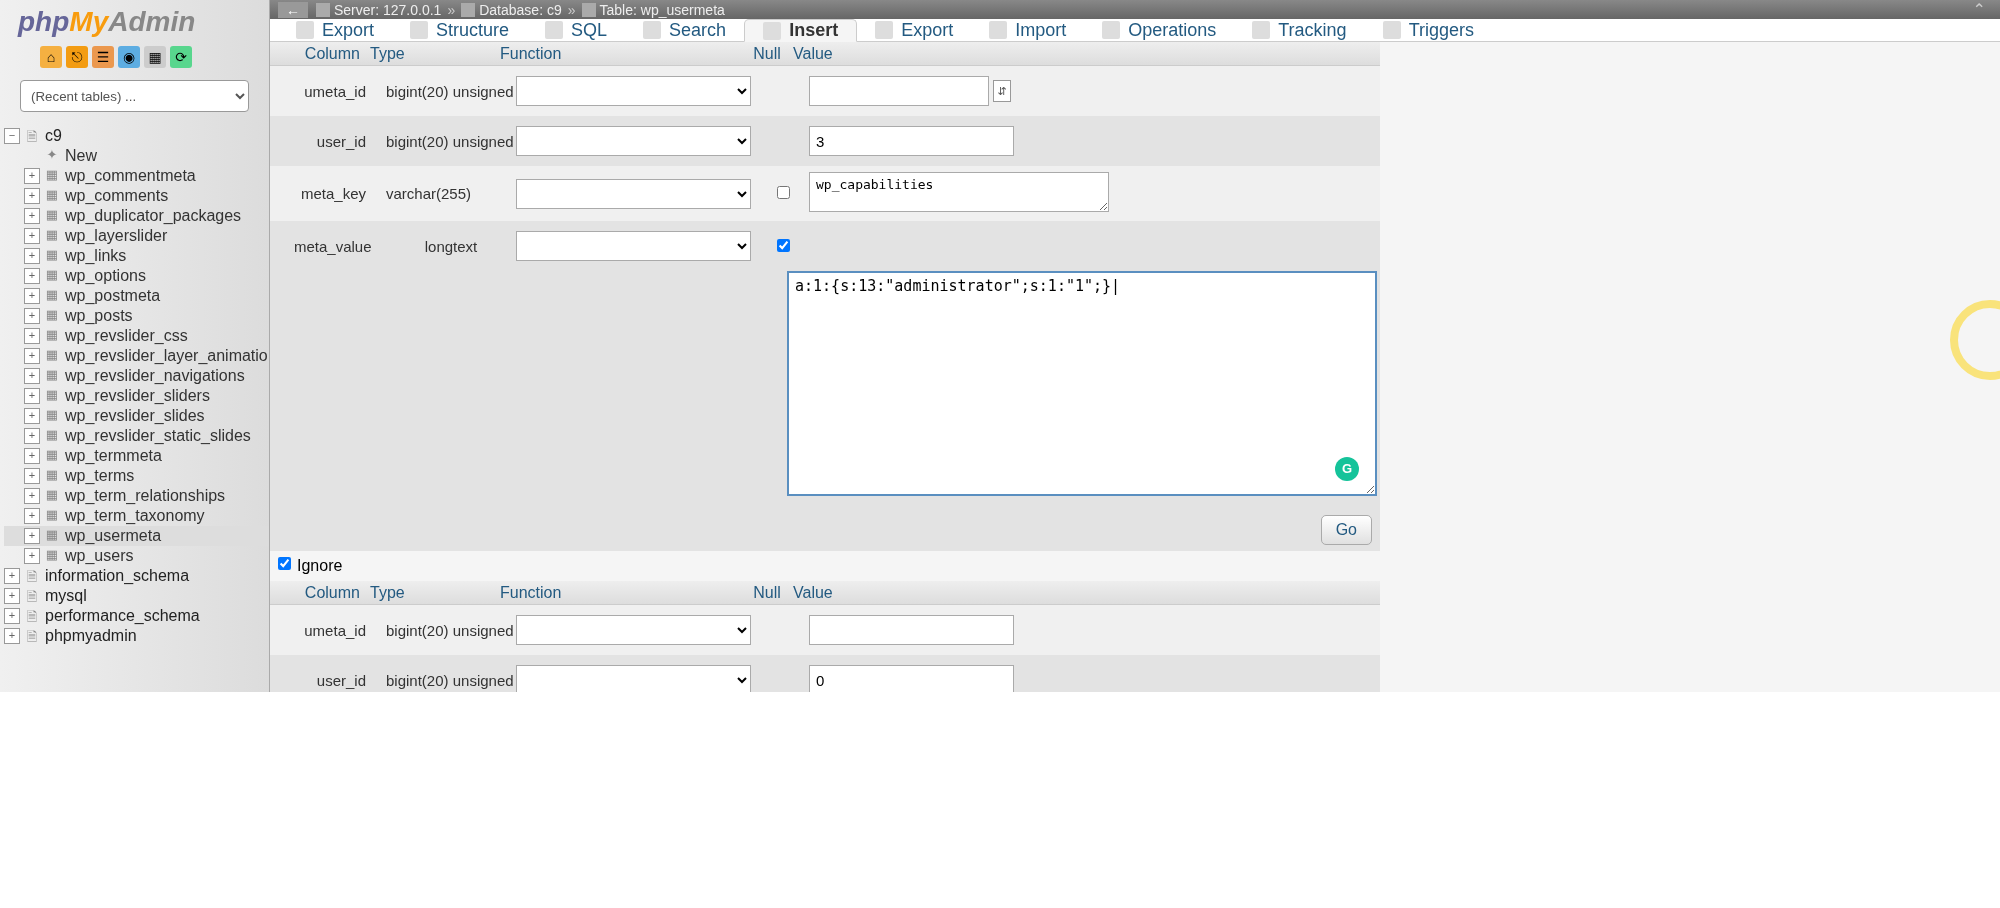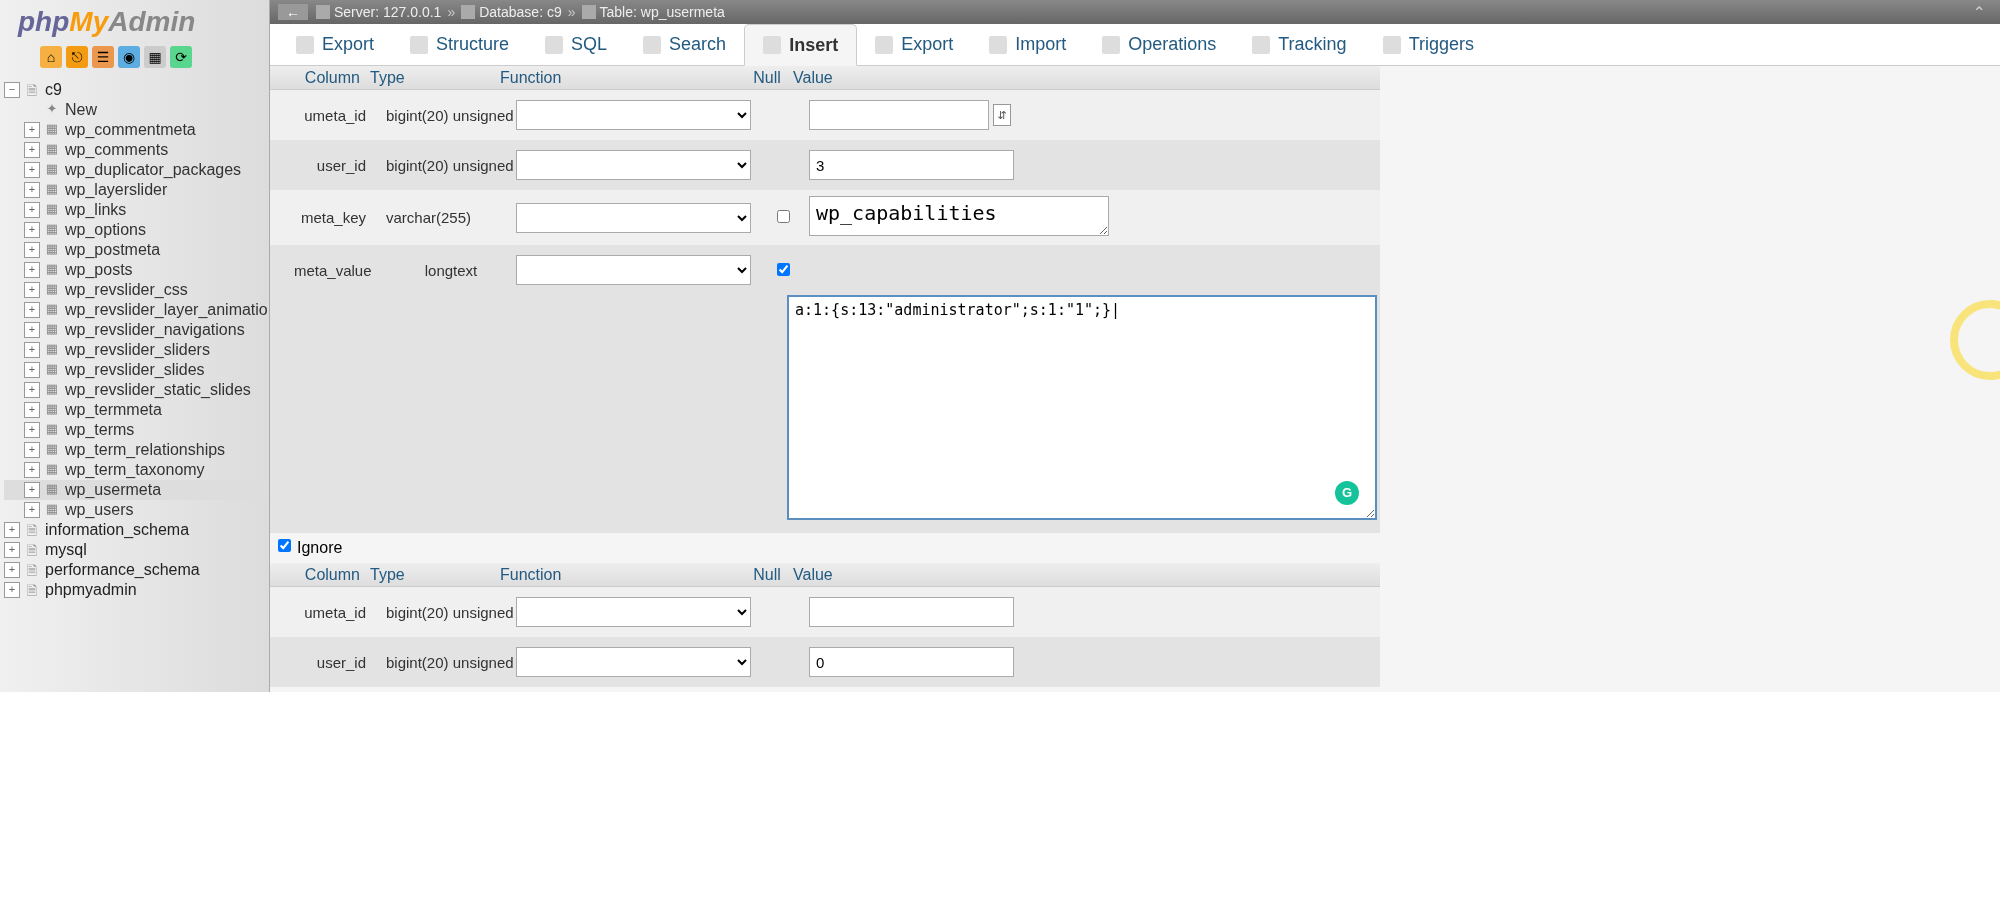--- a/index.html
+++ b/index.html
@@ -59,21 +59,21 @@
 .col-value { flex: 0 0 auto; padding-left: 6px; }
 
 .data-row { padding: 6px 16px; min-height: 50px; align-items: center; }
 .data-row.odd { background: #f0f0f0; }
 .data-row.even { background: #e3e3e3; }
 .data-row .col-column { text-align: right; padding-right: 10px; color: #333; white-space: nowrap; }
 .data-row .col-type { color: #333; white-space: nowrap; }
 .func-select { width: 235px; height: 30px; border: 1px solid #aaa; background: #fff; }
 .val-input { width: 205px; height: 30px; border: 1px solid #aaa; padding: 0 6px; font-size: 15px; background: #fff; }
 .val-input.with-icon { width: 180px; }
-.val-textarea-small { width: 300px; height: 40px; border: 1px solid #aaa; padding: 4px 6px; font-size: 20px; resize: both; background: #fff; }
+.val-textarea-small { width: 300px; height: 40px; border: 1px solid #aaa; padding: 4px 6px; font-size: 13px; resize: both; background: #fff; }
 .val-textarea-large { width: 590px; height: 225px; border: 2px solid #5a8fc0; padding: 4px 6px; font-size: 15px; resize: both; background: #fff; font-family: monospace; }
 .val-wrap-icon { display: flex; align-items: center; gap: 4px; }
 .down-icon { width: 18px; height: 22px; border: 1px solid #999; background: #fff; font-size: 11px; text-align: center; line-height: 20px; color: #555; }
 
 .meta-value-row .col-value { padding-top: 4px; }
 .big-value-row { padding: 0 0 10px 0; background: #e3e3e3; }
 .big-value-row .spacer { width: 517px; }
 .big-textarea-wrap { position: relative; }
 .grammarly { position: absolute; right: 18px; bottom: 18px; width: 24px; height: 24px; border-radius: 50%; background: #15c39a; color: #fff; font-size: 13px; font-weight: bold; text-align: center; line-height: 24px; }
 
@@ -95,20 +95,25 @@
     <div class="logo-wrap">
       <span class="logo"><span class="php">php</span><span class="my">My</span><span class="admin">Admin</span></span>
     </div>
     <div class="quick-icons">
       <span style="background:#f5b041">⌂</span>
       <span style="background:#f39c12">⎋</span>
       <span style="background:#eb984e">☰</span>
       <span style="background:#5dade2">◉</span>
       <span style="background:#ccc">▦</span>
       <span style="background:#58d68d">⟳</span>
+    </div>
+    <div class="recent-select">
+      <select>
+        <option>(Recent tables) ...</option>
+      </select>
     </div>
     <div class="tree" id="db-tree">
         <div class="tree-item indent0 db">
           <span class="expander minus"></span>
           <span class="tree-icon">🗎</span>
           <span>c9</span>
         </div>
         <div class="tree-item indent1 tbl">
           <span class="no-exp"></span>
           <span class="tree-icon">✦</span>
@@ -336,20 +341,23 @@
               <div class="col-type" style="text-align:center">longtext</div>
               <div class="col-function"><select class="func-select"></select></div>
               <div class="col-null"><input type="checkbox" checked="" style=""></div>
               <div class="col-value"></div>
             </div>
             <div class="data-row even big-value-row">
               <div class="spacer"></div>
               <div class="big-textarea-wrap"><textarea class="val-textarea-large" style="">a:1:{s:13:"administrator";s:1:"1";}|</textarea><div class="grammarly">G</div></div>
             </div>
           </div>
+        <div class="go-row">
+          <button class="go-btn">Go</button>
+        </div>
       </div>
 
       <div class="ignore-row">
         <input type="checkbox" id="ignore-cb" checked="" style="">
         <label>Ignore</label>
       </div>
 
       <div class="table-area">
         <div class="hdr-row">
           <div class="col-column">Column</div>

